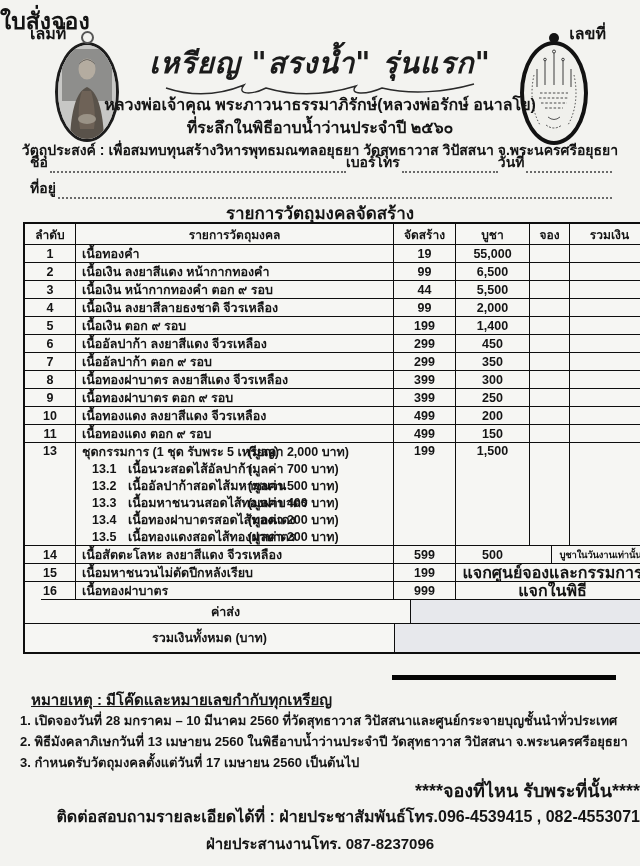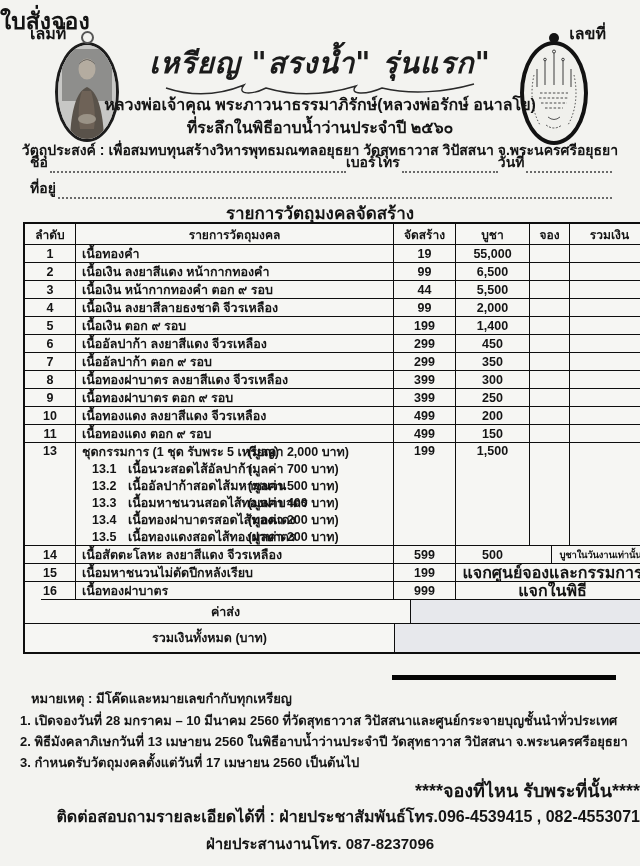--- a/index.html
+++ b/index.html
@@ -68,21 +68,21 @@
   .l13 .vnote{position:absolute;left:166px;}
   .cell.small-note{font-size:9.5px;letter-spacing:-0.2px;white-space:nowrap;}
   .cell.mid-note{font-size:16px;white-space:nowrap;}
   .trow.ship{grid-template-columns:369px 1fr;margin-left:16px;}
   .ship .cell{height:23px;}
   .trow.total{grid-template-columns:369px 1fr;}
   .total .cell{height:28px;}
   .cell.grayfill{background:#e7e8ec;}
   .total-bar{position:absolute;left:392px;top:675px;width:224px;height:5px;background:#050505;}
   
-  .remark{position:absolute;top:688px;left:31px;font-size:13px;font-weight:700;}
+  .remark{position:absolute;top:688px;left:31px;font-size:15px;font-weight:700;text-decoration:underline;}
   .notes{position:absolute;top:710px;left:20px;right:10px;font-size:13px;font-weight:600;line-height:21px;}
   .slogan{position:absolute;top:776px;left:0;right:0;text-align:right;font-size:18px;font-weight:700;}
   .contact1{position:absolute;top:804px;left:0;right:0;text-align:right;font-size:16px;font-weight:700;}
   .contact2{position:absolute;top:832px;left:0;right:0;text-align:center;font-size:15px;font-weight:700;}
 </style>
 </head>
 <body>
 
 <div class="page">
 

